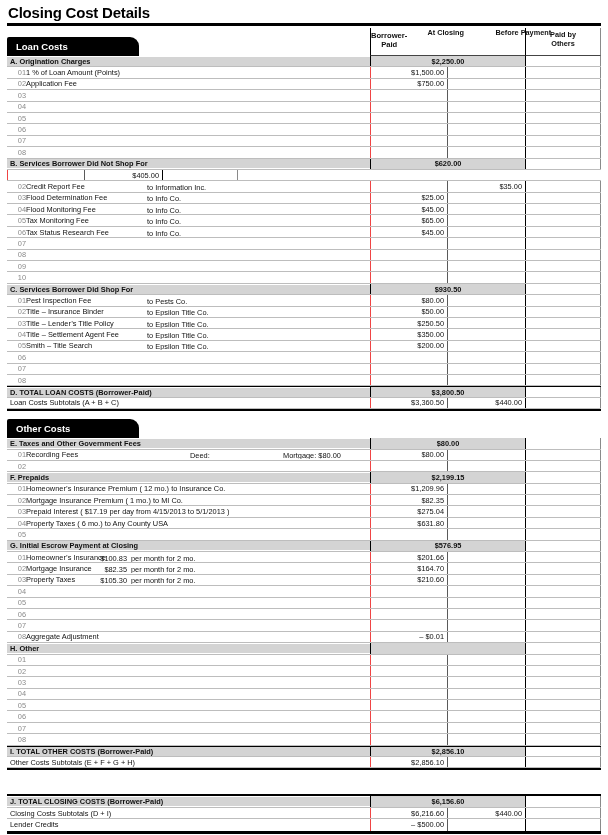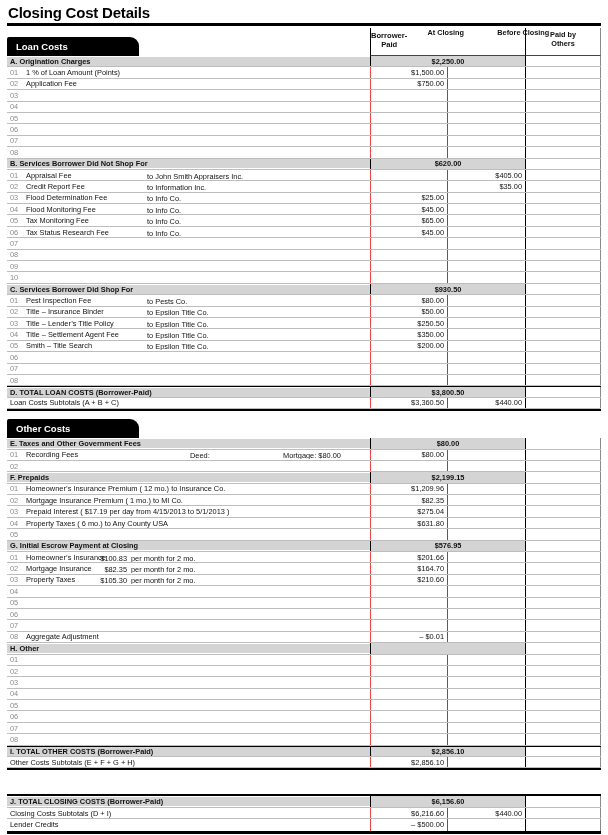--- a/index.html
+++ b/index.html
@@ -39,21 +39,21 @@
   }
 
   
   .table{border-bottom:2.5px solid #000;}
   .row{
     display:flex;height:11.4px;box-sizing:border-box;
     border-bottom:1px solid #bdbdbd;align-items:center;
     font-size:7.4px;line-height:9px;
   }
   .cl{flex:1;position:relative;padding-left:3px;overflow:hidden;white-space:nowrap;box-sizing:border-box;}
-  .num{display:inline-block;width:16px;color:#8a8a8a;}
+  .num{display:inline-block;width:16px;color:#8a8a8a;text-align:right;}
   .payee{position:absolute;left:140px;top:1px;}
   .amt{position:absolute;left:70px;width:50px;text-align:right;top:1px;}
   .per{position:absolute;left:124px;top:1px;}
   .mid{position:absolute;left:183px;top:1px;}
   .mid2{position:absolute;left:276px;top:1px;}
   .ca{width:77px;border-left:1px solid #ef4444;text-align:right;padding-right:3px;box-sizing:border-box;height:100%;display:flex;align-items:center;justify-content:flex-end;}
   .cb{width:78px;border-left:1px solid #5a5a5a;text-align:right;padding-right:3px;box-sizing:border-box;height:100%;display:flex;align-items:center;justify-content:flex-end;}
   .co{width:76px;border-left:1px solid #000;border-right:1px solid #8a8a8a;box-sizing:border-box;height:100%;}
   .ct{width:155px;border-left:1px solid #000;text-align:center;box-sizing:border-box;height:100%;
       display:flex;align-items:center;justify-content:center;}
@@ -81,21 +81,21 @@
   <div class="rule"></div>
 
   <div class="band">
     <div class="tabwrap">
       <div class="tab">Loan Costs</div>
     </div>
     <div class="bp-head">
       <div class="bp-title">Borrower-Paid</div>
       <div class="bp-sub">
         <span>At Closing</span>
-        <span>Before Closing</span>
+        <span>Before Payment</span>
       </div>
     </div>
     <div class="others-head">
       <div>Paid by</div>
       <div>Others</div>
     </div>
   </div>
 
   <div class="table">
 
@@ -155,21 +155,20 @@
         </div>
     </div>
 
     <div class="sec">
       <div class="row sec-head">
         <div class="cl">B. Services Borrower Did Not Shop For</div>
         <div class="ct">$620.00</div>
         <div class="co"></div>
       </div>
       <div class="row">
-          <div class="cl"><span class="num">01</span><span class="lbl">Appraisal Fee</span><span class="payee">to  John Smith Appraisers Inc.</span><span class="amt"></span><span class="per"></span><span class="mid"></span><span class="mid2"></span></div>
           <div class="ca"></div>
           <div class="cb">$405.00</div>
           <div class="co"></div>
         </div>
         <div class="row">
           <div class="cl"><span class="num">02</span><span class="lbl">Credit Report Fee</span><span class="payee">to  Information Inc.</span><span class="amt"></span><span class="per"></span><span class="mid"></span><span class="mid2"></span></div>
           <div class="ca"></div>
           <div class="cb">$35.00</div>
           <div class="co"></div>
         </div>

